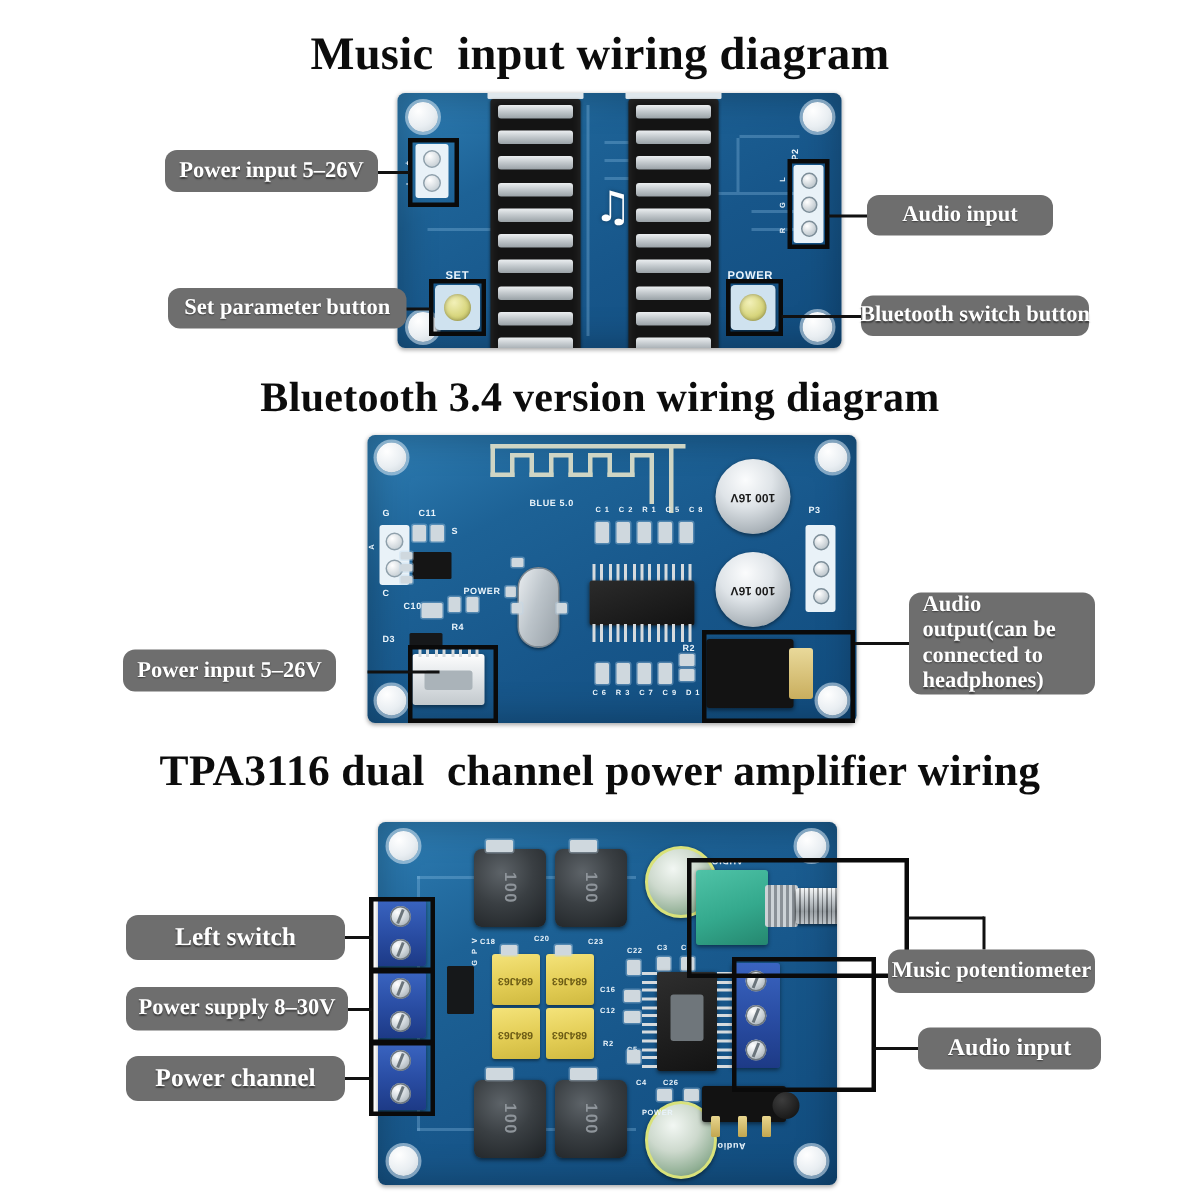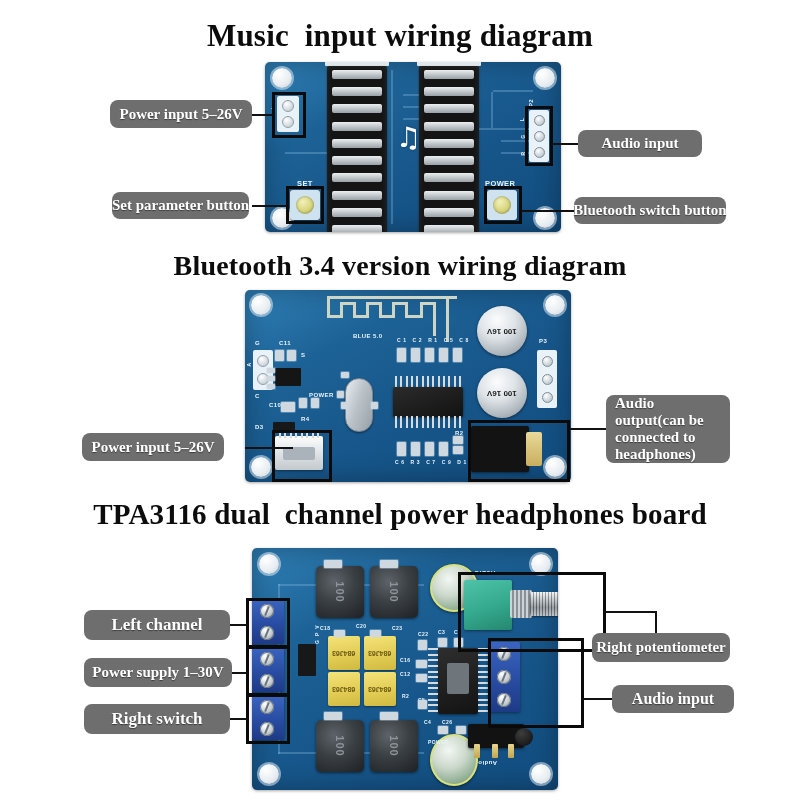--- a/index.html
+++ b/index.html
@@ -252,21 +252,21 @@
     <div class="hl" style="left:286px;top:186px;width:38px;height:38px;"></div>
     <div class="hl" style="left:525px;top:106px;width:28px;height:60px;"></div>
     <div class="hl" style="left:484px;top:186px;width:38px;height:38px;"></div>
 
     <div class="lead h" style="left:249px;top:114px;width:24px;"></div>
     <div class="lead h" style="left:252px;top:205px;width:35px;"></div>
     <div class="lead h" style="left:552px;top:143px;width:27px;"></div>
     <div class="lead h" style="left:521px;top:210px;width:54px;"></div>
 
     <div class="callout center" style="left:110px;top:100px;width:142px;height:28px;">Power input 5–26V</div>
-    <div class="callout center" style="left:112px;top:192px;width:137px;height:27px;">Set parameter button</div>
+    <div class="callout center" style="left:112px;top:192px;width:159px;height:27px;">Set parameter button</div>
     <div class="callout center" style="left:578px;top:130px;width:124px;height:27px;">Audio input</div>
     <div class="callout center" style="left:574px;top:197px;width:152px;height:27px;">Bluetooth switch button</div>
   </div>
 
   <div>
 
     <div class="title" id="title-2">Bluetooth 3.4 version wiring diagram</div>
 
     <div class="board" style="left:245px;top:290px;width:326px;height:192px;">
 
@@ -420,21 +420,21 @@
 
     <div class="lead h" style="left:245px;top:447px;width:48px;"></div>
     <div class="lead h" style="left:570px;top:428px;width:38px;"></div>
 
     <div class="callout center" style="left:82px;top:433px;width:142px;height:28px;">Power input 5–26V</div>
     <div class="callout left" style="left:606px;top:395px;width:124px;height:68px;padding:6px 9px;">Audio output(can be connected to headphones)</div>
   </div>
 
   <div>
 
-    <div class="title" id="title-3">TPA3116 dual  channel power headphones board</div>
+    <div class="title" id="title-3">TPA3116 dual  channel power amplifier wiring</div>
 
     <div class="board" style="left:252px;top:548px;width:306px;height:242px;">
 
       <div class="hole" style="left:7px;top:6px;width:20px;height:20px;"></div>
       <div class="hole" style="right:7px;top:6px;width:20px;height:20px;"></div>
       <div class="hole" style="left:7px;bottom:6px;width:20px;height:20px;"></div>
       <div class="hole" style="right:7px;bottom:6px;width:20px;height:20px;"></div>
 
       <div class="trace" style="left:26px;top:36px;width:2px;height:170px;"></div>
       <div class="trace" style="left:26px;top:36px;width:146px;height:2px;"></div>
@@ -574,20 +574,20 @@
     <div class="hl" style="left:458px;top:572px;width:148px;height:80px;"></div>
     <div class="hl" style="left:488px;top:638px;width:96px;height:90px;"></div>
 
     <div class="lead h" style="left:230px;top:624px;width:18px;"></div>
     <div class="lead h" style="left:232px;top:672px;width:16px;"></div>
     <div class="lead h" style="left:230px;top:718px;width:18px;"></div>
     <div class="lead h" style="left:604px;top:611px;width:52px;"></div>
     <div class="lead v" style="left:655px;top:611px;height:22px;"></div>
     <div class="lead h" style="left:582px;top:698px;width:32px;"></div>
 
-    <div class="callout center" style="left:84px;top:610px;width:146px;height:30px;font-size:17px;">Left channel</div>
-    <div class="callout center" style="left:84px;top:658px;width:148px;height:29px;font-size:15px;">Power supply 1–30V</div>
-    <div class="callout center" style="left:84px;top:704px;width:146px;height:30px;font-size:17px;">Right switch</div>
-    <div class="callout center" style="left:592px;top:633px;width:138px;height:29px;font-size:15px;">Right potentiometer</div>
+    <div class="callout center" style="left:84px;top:610px;width:146px;height:30px;font-size:17px;">Left switch</div>
+    <div class="callout center" style="left:84px;top:658px;width:148px;height:29px;font-size:15px;">Power supply 8–30V</div>
+    <div class="callout center" style="left:84px;top:704px;width:146px;height:30px;font-size:17px;">Power channel</div>
+    <div class="callout center" style="left:592px;top:633px;width:138px;height:29px;font-size:15px;">Music potentiometer</div>
     <div class="callout center" style="left:612px;top:685px;width:122px;height:28px;font-size:16px;">Audio input</div>
   </div>
 
 </div>
 
 </body></html>

